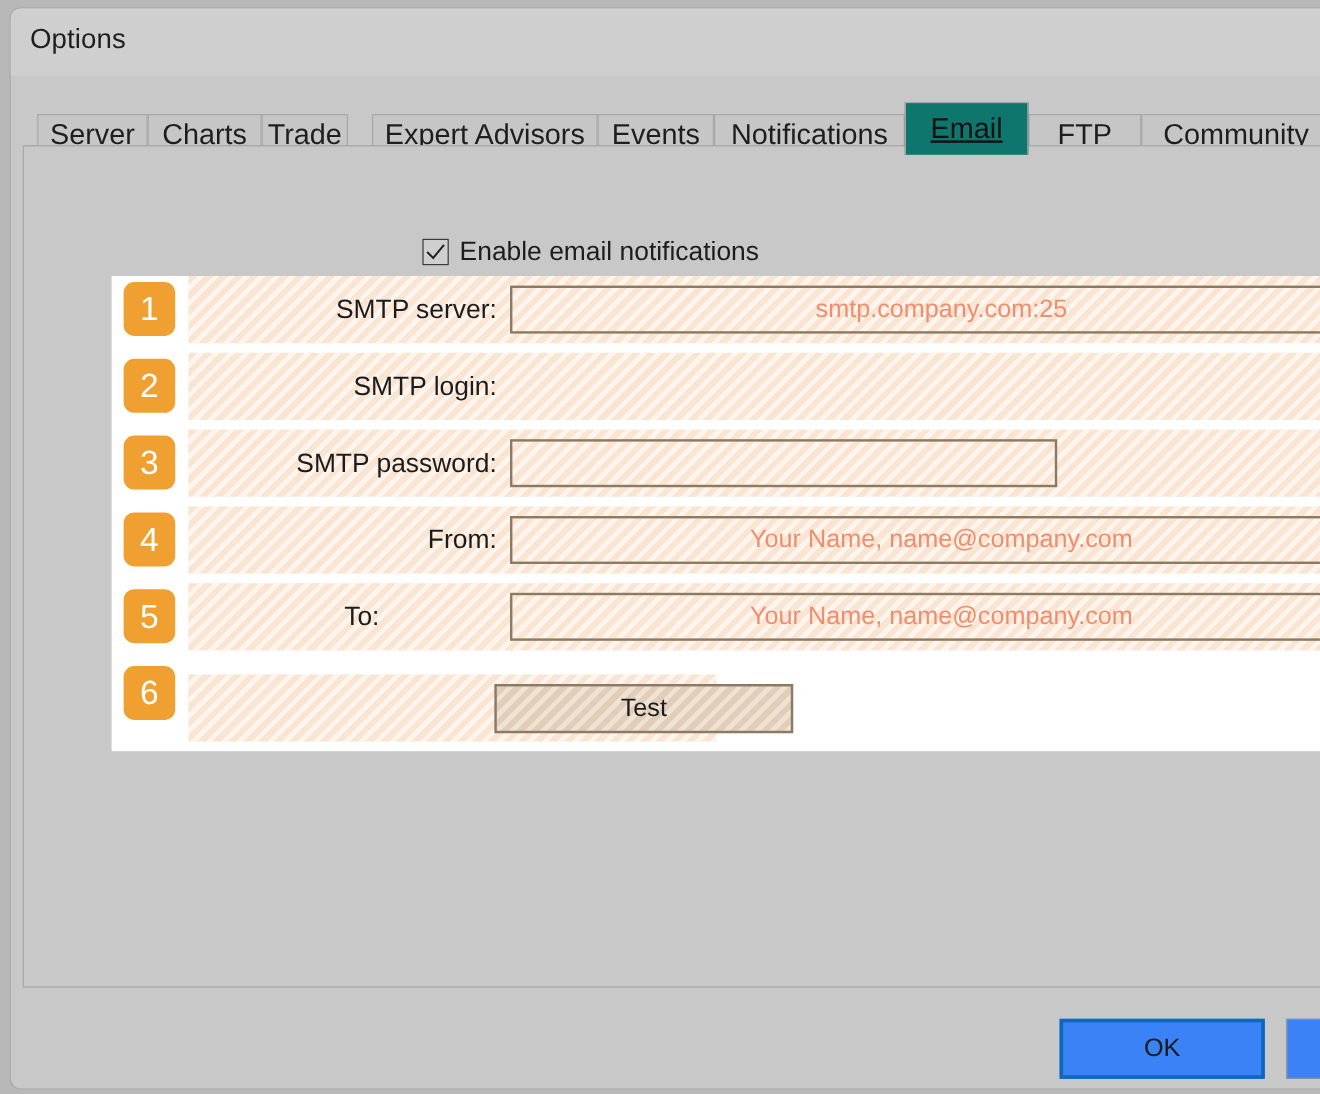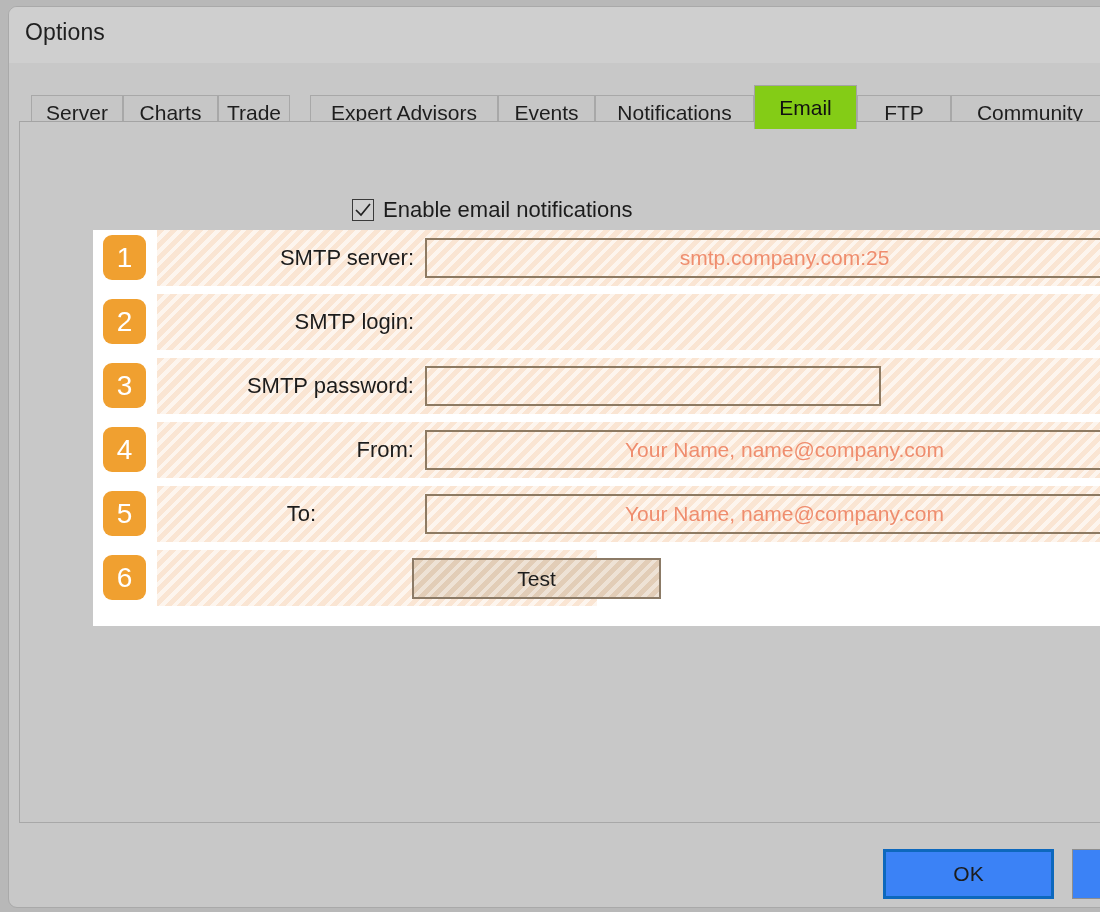--- a/index.html
+++ b/index.html
@@ -59,28 +59,29 @@
     position: absolute;
     bottom: 0;
     height: 34px;
     background: #c6c6c6;
     border: 1px solid #a8a8a8;
     border-bottom: none;
     box-sizing: border-box;
     display: flex;
     align-items: center;
     justify-content: center;
-    font-size: 21px;
+    font-size: 24px;
     color: #1e1e1e;
     white-space: nowrap;
     padding: 0 10px;
+    text-decoration: underline;
   }
   .tab.active {
     height: 44px;
-    background: #84cc16;
+    background: #0f766e;
     border-color: #a4a4a4;
     z-index: 5;
     color: #111;
   }
 
   
   .panel {
     position: absolute;
     left: 10px;
     top: 114px;
@@ -312,21 +313,21 @@
       <div class="frow" style="top:256px;">
         <div class="badge">5</div>
         <div class="rowband">
           <div class="flabel" style="left:16px;right:auto;width:257px;text-align:center;">To:</div>
           <div class="finput" style="left:268px;right:-24px;">Your Name, name@company.com</div>
         </div>
       </div>
 
       <div class="frow" style="top:320px;">
         <div class="badge">6</div>
-        <div class="rowband" style="width:440px;right:auto;">
+        <div class="rowband" style="width:440px;right:auto;margin-top:12px;">
           <div class="testbtn">Test</div>
         </div>
       </div>
 
     </div>
 
   </div>
 
   <div class="btn btn-ok">OK</div>
   <div class="btn btn-cancel"></div>

